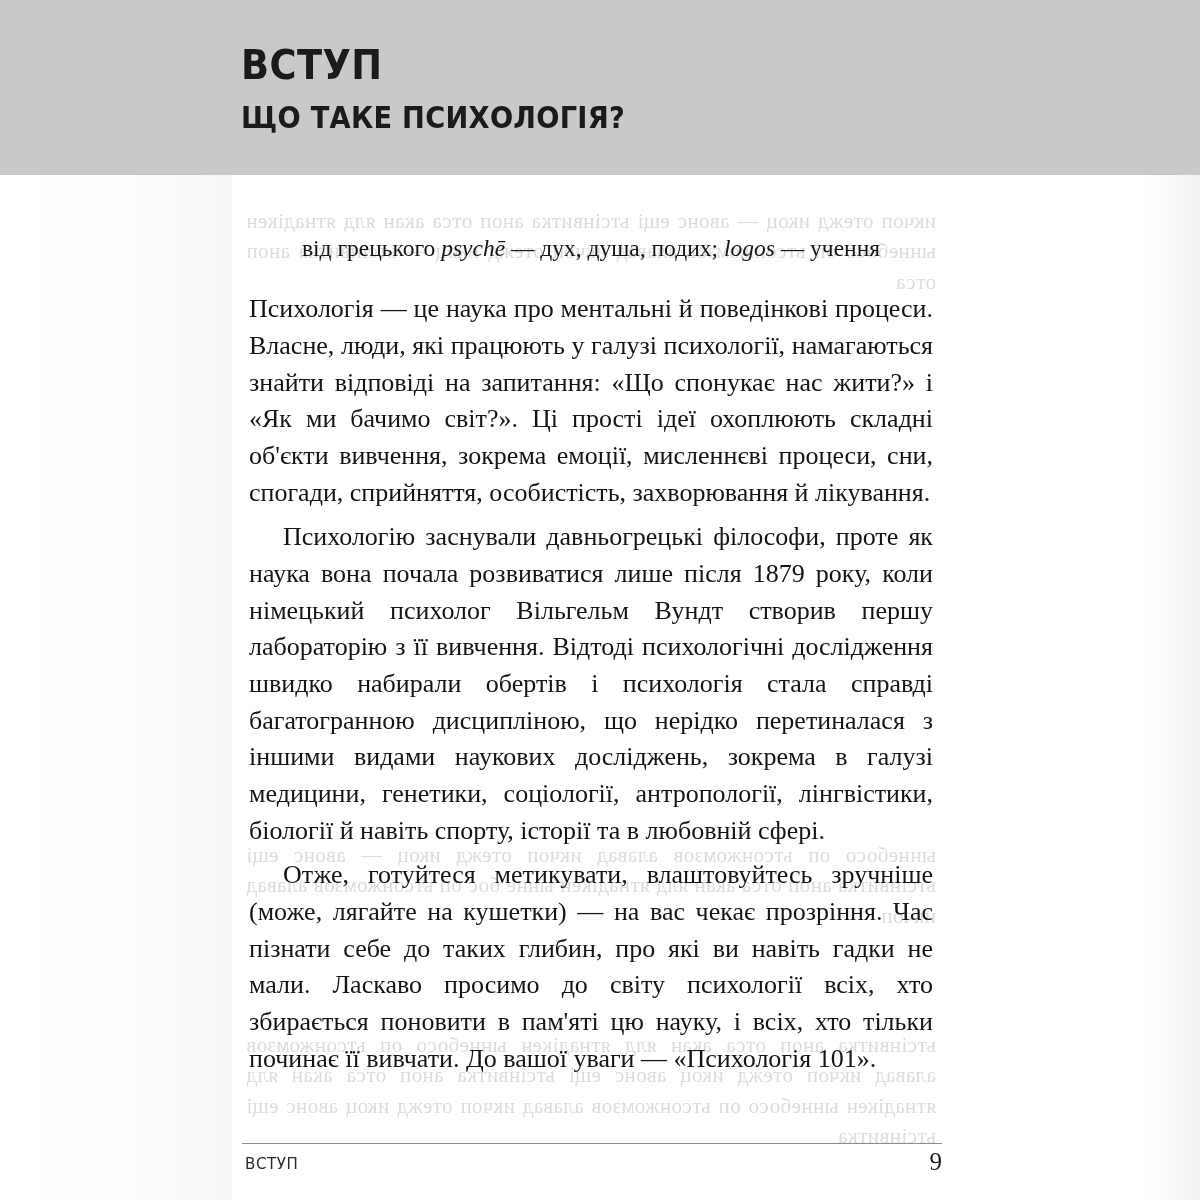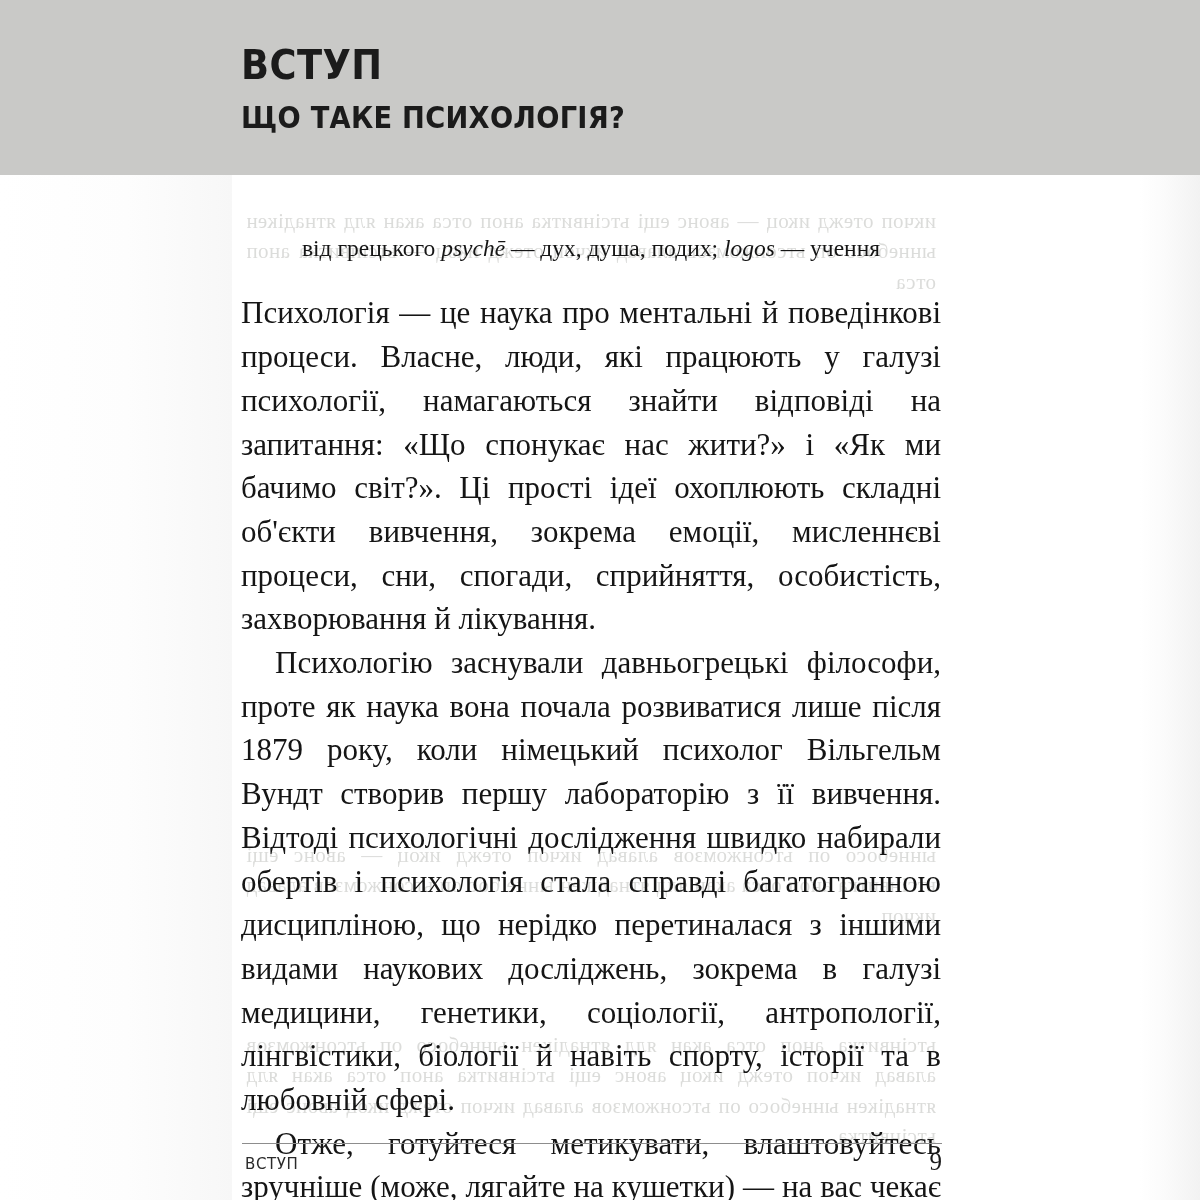--- a/index.html
+++ b/index.html
@@ -81,24 +81,24 @@
     font-size: 23.5px;
     line-height: 1.38;
     color: #151515;
     margin: 0 0 27px 0;
     text-align: center;
   }
   .etymology em {
     font-style: italic;
   }
   p.body {
-    font-size: 31px;
+    font-size: 26px;
     line-height: 1.41;
     color: #151515;
-    margin: 0;
+    margin: 8px;
     text-align: justify;
     text-justify: inter-word;
     hyphens: manual;
   }
   p.body.indent {
     text-indent: 34px;
   }
 
   
   .footer-rule {

